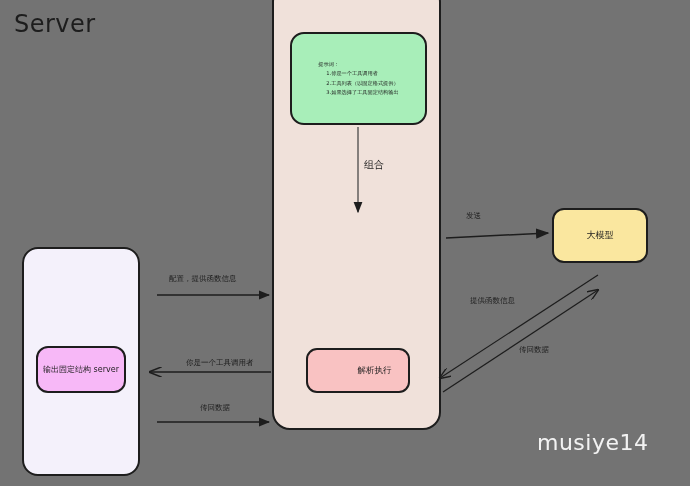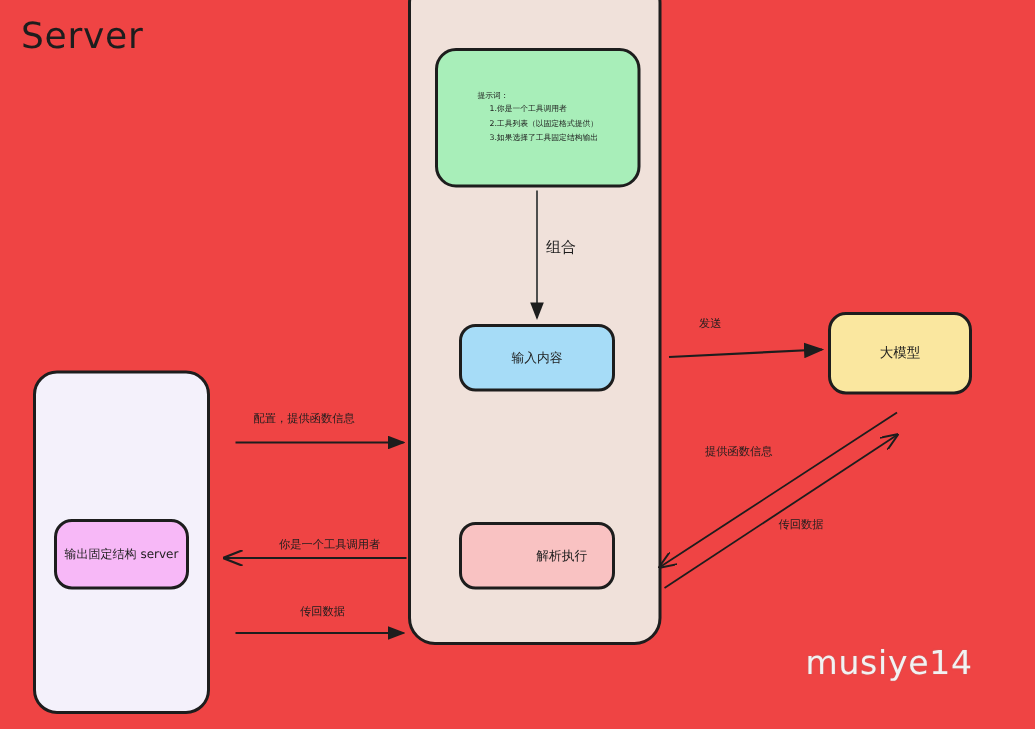--- a/index.html
+++ b/index.html
@@ -7,21 +7,21 @@
     padding: 0;
     background: #ffffff;
   }
   body {
     font-family: "DejaVu Sans", sans-serif;
   }
   #canvas {
     position: relative;
     width: 690px;
     height: 486px;
-    background: #ef4444;
+    background: #737373;
     overflow: hidden;
   }
   .node {
     position: absolute;
     box-sizing: border-box;
     display: flex;
     align-items: center;
     justify-content: center;
     text-align: center;
     border: 2px solid #1d1d1d;
@@ -191,23 +191,20 @@
 
   <div class="node" id="prompt-node">
     <div class="prompt-text">
       <span>提示词：</span>
       <span class="indent">1.你是一个工具调用者</span>
       <span class="indent">2.工具列表（以固定格式提供）</span>
       <span class="indent">3.如果选择了工具固定结构输出</span>
     </div>
   </div>
 
-  <div class="node" id="input-node">
-    <span class="node-label">输入内容</span>
-  </div>
 
   <div class="node" id="parse-node">
     <span class="node-label">解析执行</span>
   </div>
 
   <div class="node" id="llm-node">
     <span class="node-label">大模型</span>
   </div>
 
   <svg class="edges" viewBox="0 0 690 486">

